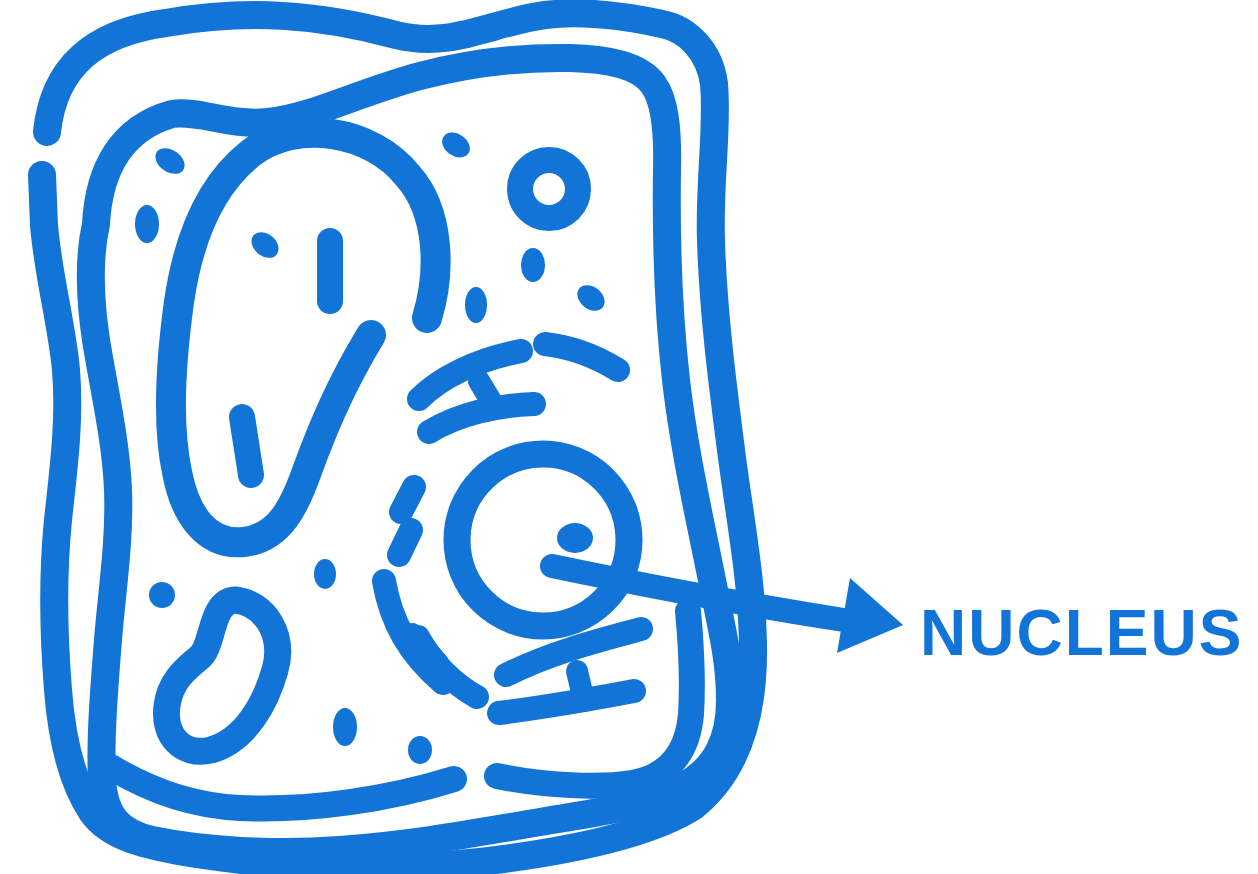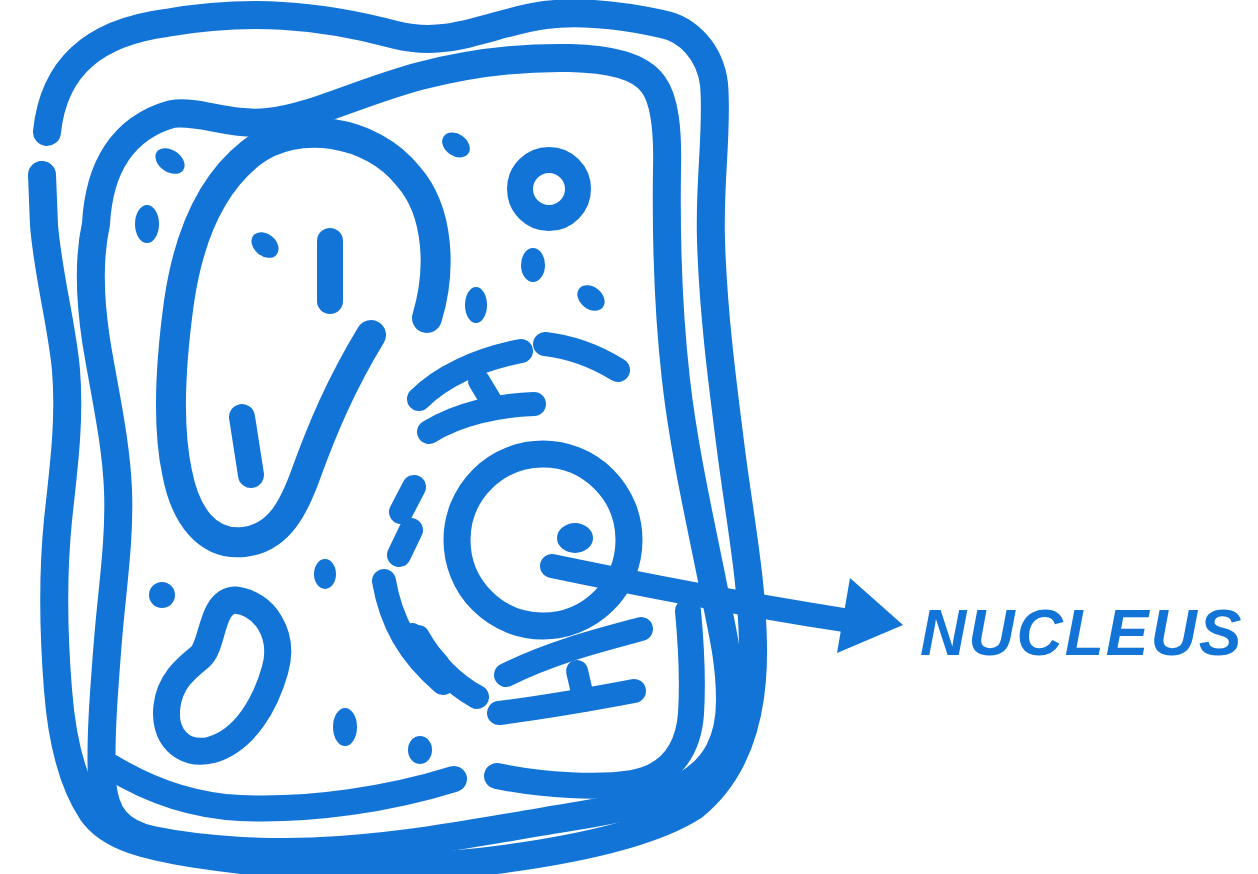--- a/index.html
+++ b/index.html
@@ -7,21 +7,20 @@
     padding: 0;
     background: #ffffff;
   }
   .stage {
     position: relative;
     width: 1258px;
     height: 874px;
     background: #ffffff;
     overflow: hidden;
     font-family: "Liberation Sans", sans-serif;
-    font-style: italic;
   }
   svg.cell {
     position: absolute;
     left: 0;
     top: 0;
     color: #1274d7; 
   }
   .stroke {
     fill: none;
     stroke: currentColor;

